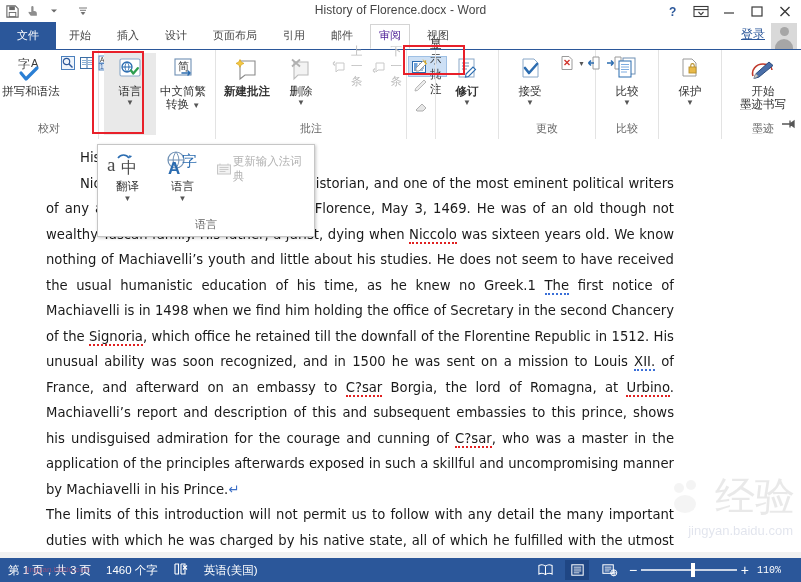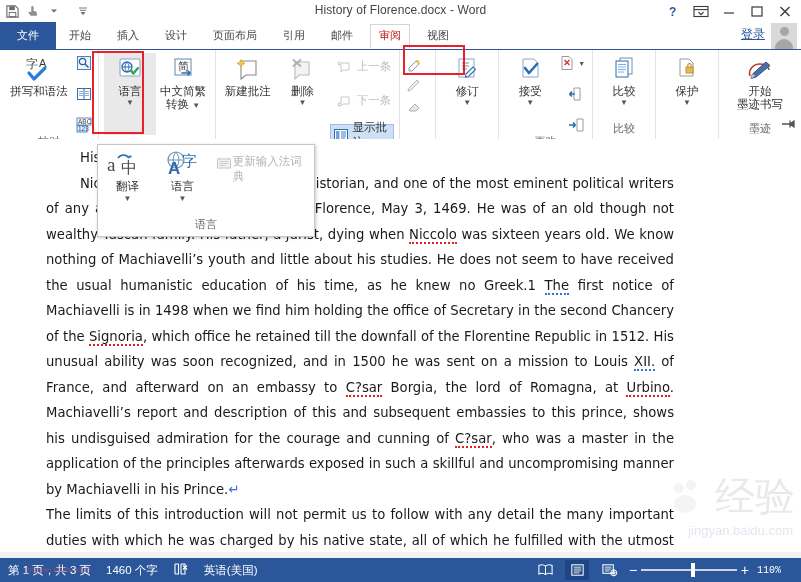--- a/index.html
+++ b/index.html
@@ -24,21 +24,21 @@
   .wc svg{display:block;}
 
   
   .tabbar{position:relative;height:27px;background:#ffffff;border-bottom:1px solid #2b579a;}
   .tabs{display:flex;align-items:flex-end;height:27px;padding-left:0px;}
   .tab{
     height:27px;line-height:27px;padding:0 13px;font-size:11px;color:#444;
     position:relative;white-space:nowrap;
   }
   .tab.file{background:#2b579a;color:#fff;padding:0 17px;}
-  .tab.active{color:#b91c1c;}
+  .tab.active{color:#4c1d95;}
   .tab.active .tabinner{
     position:absolute;left:4px;right:4px;top:2px;bottom:0;
     background:#ffffff;border:1px solid #d4d4d4;border-bottom:1px solid #fff;z-index:0;
   }
   .tab span.lbl{position:relative;z-index:1;}
   .redbox{
     position:absolute;border:2px solid #e8202a;pointer-events:none;z-index:40;
   }
   .signin{
     position:absolute;right:36px;top:4px;font-size:12px;color:#2b579a;
@@ -60,39 +60,39 @@
   .gbody{display:flex;align-items:flex-start;gap:2px;flex:1;}
   .glabel{text-align:center;font-size:11px;color:#666;padding-bottom:3px;}
   .bigbtn{
     width:auto;min-width:44px;padding:2px 4px;display:flex;flex-direction:column;align-items:center;
     font-size:11.5px;color:#333;line-height:13px;text-align:center;
   }
   .bigbtn .ic{height:30px;display:flex;align-items:center;justify-content:center;}
   .bigbtn .cap{white-space:nowrap;}
   .bigbtn .cap2{white-space:nowrap;}
   .caret{font-size:8px;color:#555;line-height:7px;margin-top:1px;}
-  .smallstack{display:flex;flex-direction:column;gap:13px;padding-top:1px;align-items:flex-end;}
+  .smallstack{display:flex;gap:1px;padding-top:1px;}
   .smallbtn{display:flex;align-items:center;gap:3px;font-size:11.5px;color:#333;padding:1px 3px;height:19px;}
   .smallbtn.dis{color:#bdbdbd;}
   .smallbtn.sel{background:#cde0f5;border:1px solid #9fc0e4;padding:0px 2px;}
   .iconbox{width:18px;height:18px;display:inline-flex;align-items:center;justify-content:center;}
   .pinbtn{position:absolute;right:6px;bottom:5px;color:#555;}
 
   
   .langbtn{background:#e9e9e9;}
 
   
   .dropdown{
     position:absolute;left:97px;top:144px;width:216px;height:91px;background:#ffffff;
     border:1px solid #c6c6c6;box-shadow:1px 1px 3px rgba(0,0,0,.22);z-index:30;
   }
   .dd-body{display:flex;align-items:flex-start;padding:4px 6px 0 8px;gap:12px;}
   .dd-big{display:flex;flex-direction:column;align-items:center;font-size:11.5px;color:#333;width:46px;}
   .dd-big .ic{height:30px;display:flex;align-items:flex-end;justify-content:center;}
-  .dd-small{display:flex;align-items:flex-start;font-size:11.5px;color:#b2b2b2;padding-top:5px;}
+  .dd-small{display:flex;align-items:center;font-size:11.5px;color:#b2b2b2;padding-top:5px;}
   .dd-label{position:absolute;left:0;right:0;bottom:4px;text-align:center;font-size:11px;color:#666;}
 
   
   .docarea{position:absolute;left:0;right:0;top:139px;bottom:28px;background:#fff;overflow:hidden;}
   .page{position:absolute;left:20px;top:0;width:676px;background:#fff;}
   .doc{
     padding:6px 22px 0 26px;
     font-family:"DejaVu Sans","Liberation Sans",sans-serif;
     font-size:13.2px;line-height:25.5px;color:#1a1a1a;
     text-align:justify;text-justify:inter-word;
@@ -279,21 +279,21 @@
             </div>
             <div class="cap">中文简繁</div>
             <div class="cap2"><span>转换</span> <span class="caret" style="display:inline;">▼</span></div>
           </div>
         </div>
         <div class="glabel"></div>
       </div>
 
       <div class="group" style="width:180px;">
         <div class="gbody">
-          <div class="bigbtn" style="width:52px;">
+          <div class="bigbtn" style="width:52px;font-weight:bold;">
             <div class="ic">
               <svg width="30" height="28" viewBox="0 0 30 28">
                 <path d="M8 5h15v14H13l-5 4z" fill="#fff" stroke="#8a8a8a" stroke-width="1.1"></path>
                 <path d="M8 3.5l1.3 2.6L12 7.4 9.3 8.7 8 11.3 6.7 8.7 4 7.4l2.7-1.3z" fill="#f5c842" stroke="#d6a520" stroke-width=".7"></path>
               </svg>
             </div>
             <div class="cap">新建批注</div>
           </div>
           <div class="bigbtn" style="width:42px;">
             <div class="ic">
@@ -355,21 +355,21 @@
           <span class="iconbox">
             <svg width="16" height="15" viewBox="0 0 16 15">
                 <path d="M3 11l6-6 4 4-3 3H4z" fill="#e6e6e6" stroke="#b0b0b0" stroke-width="1"></path>
               </svg>
           </span>
         </div>
         <div class="glabel">&nbsp;</div>
       </div>
 
       <div class="group" style="width:52px;">
-        <div class="gbody" style="justify-content:center;">
+        <div class="gbody" style="justify-content:center;font-weight:bold;">
           <div class="bigbtn" style="width:44px;">
             <div class="ic">
               <svg width="30" height="28" viewBox="0 0 30 28">
                 <rect x="7" y="3" width="15" height="18" fill="#fff" stroke="#8aa8c8" stroke-width="1"></rect>
                 <path d="M10 7h7M10 10h7M10 13h5" stroke="#6f90b4" stroke-width="1"></path>
                 <path d="M14 18l7-7 2.5 2.5-7 7-3 .5z" fill="#fff" stroke="#2b6cb0" stroke-width="1.1"></path>
               </svg>
             </div>
             <div class="cap">修订</div>
             <div class="caret">▼</div>

